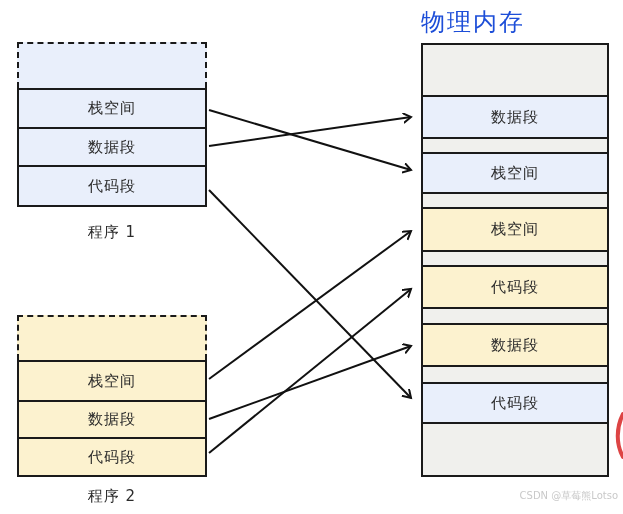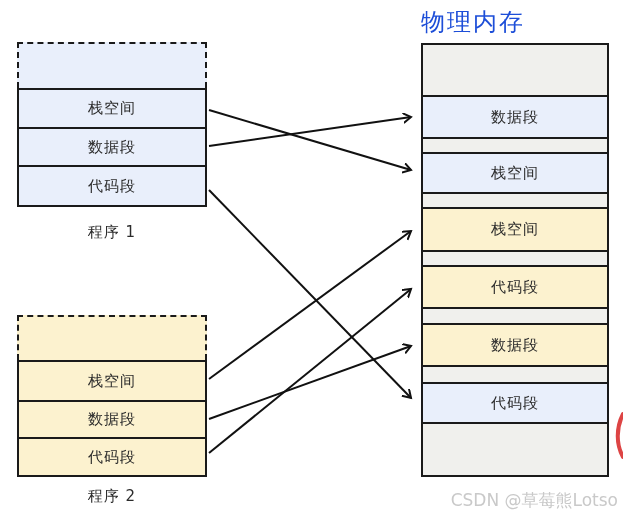--- a/index.html
+++ b/index.html
@@ -41,21 +41,21 @@
   .phys > div{
     box-sizing:border-box;flex:0 0 auto;display:flex;align-items:center;justify-content:center;
     font-size:15px;letter-spacing:1px;color:#2b2b2b;
   }
   .phys > div + div{border-top:2px solid #1a1a1a;}
   .phys .grow{flex:1 1 auto;}
   
   #arrows{position:absolute;left:0;top:0;pointer-events:none;}
   
   .watermark{
-    position:absolute;right:5px;top:489px;font-size:17px;color:#c9c9c9;
+    position:absolute;right:5px;top:489px;font-size:10px;color:#c9c9c9;
   }
   #red-accent{position:absolute;left:0;top:0;pointer-events:none;}
 </style>
 </head>
 <body>
 
 <div id="canvas">
 
   <div class="prog-dashed blue" style="left:17px;top:42px;width:190px;height:46px;"></div>
   <div class="prog-solid" style="left:17px;top:88px;width:190px;height:119px;">

